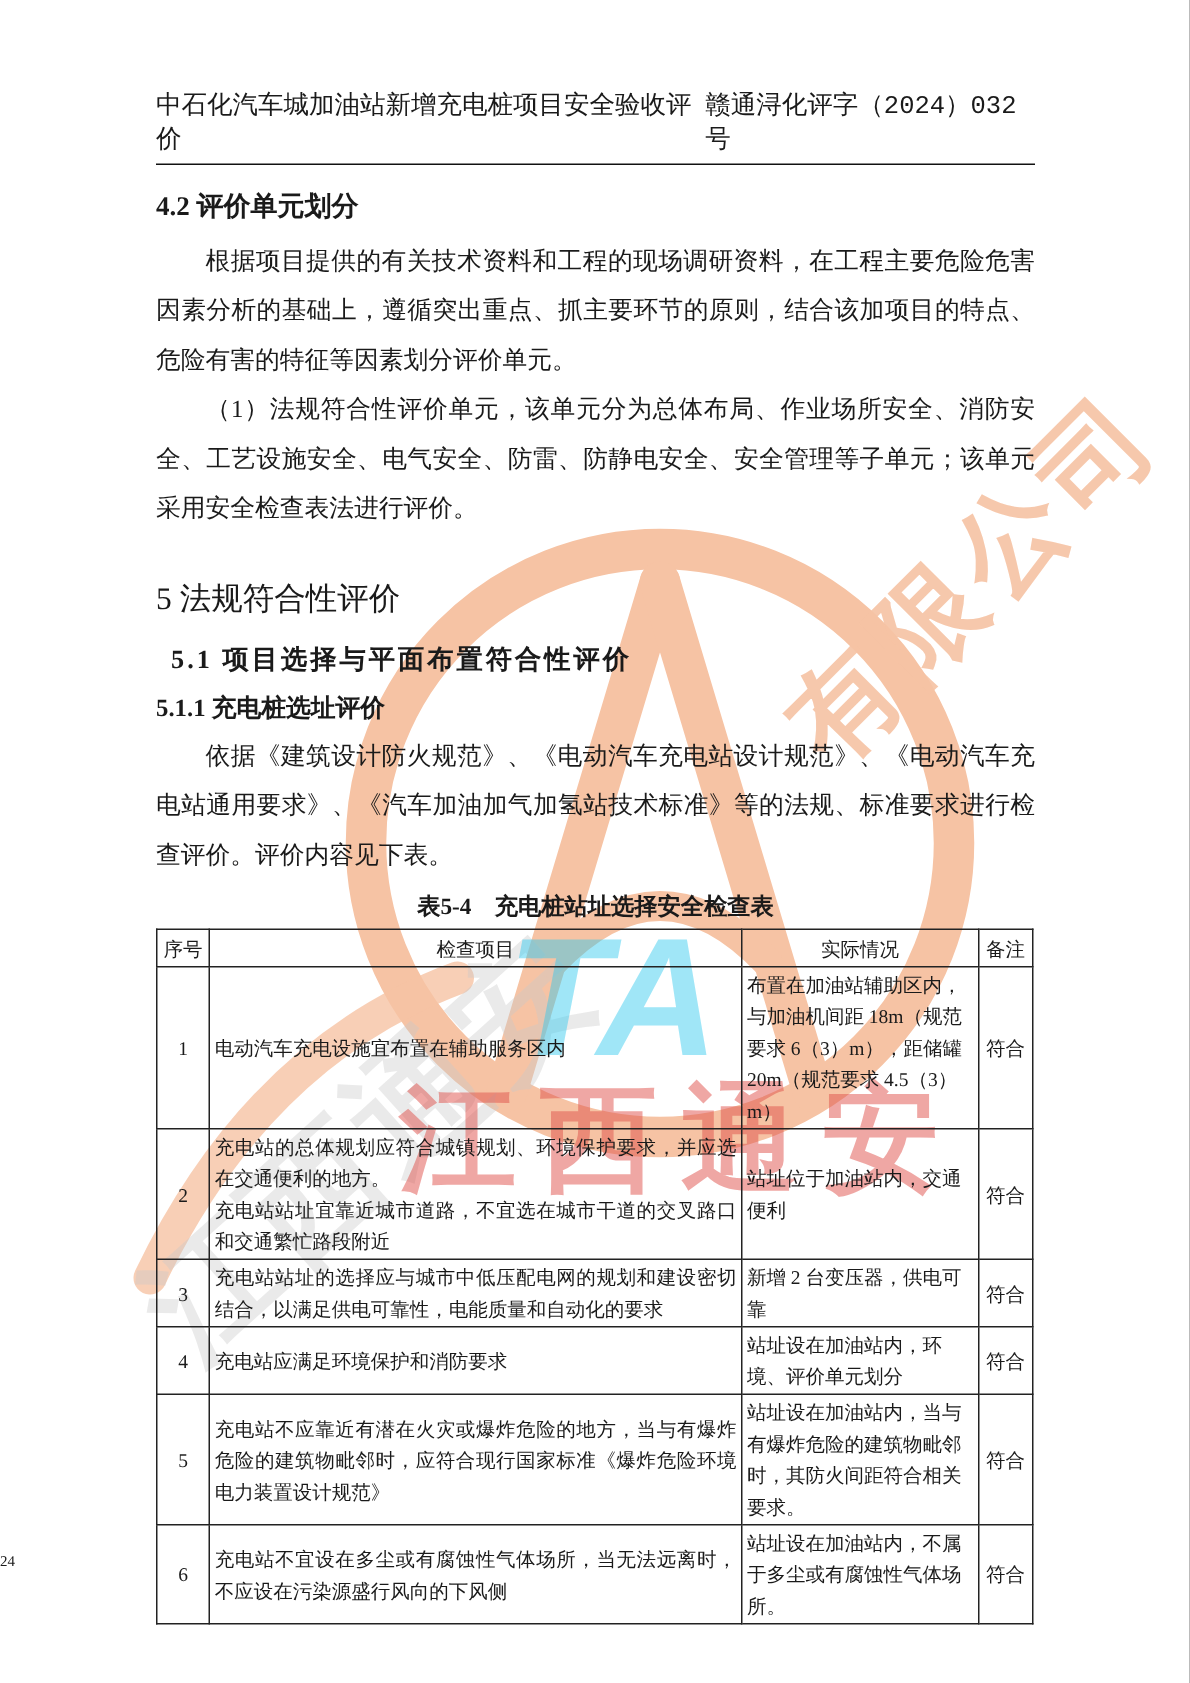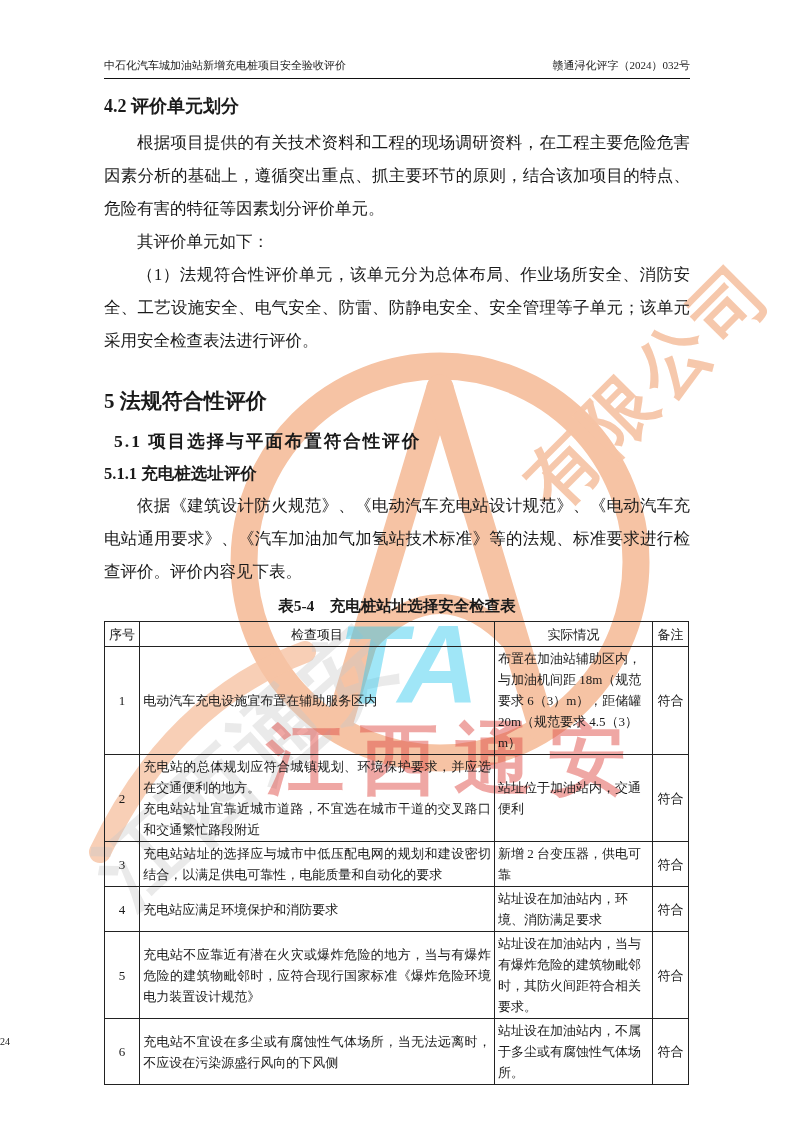--- a/index.html
+++ b/index.html
@@ -24,24 +24,24 @@
     left:266px;top:708px;font-size:78px;color:#e0524c;opacity:.5;
     letter-spacing:16px;font-weight:bold;white-space:nowrap;
   }
   .wm-cyan{
     left:338px;top:600px;font-size:112px;color:#2fc9ef;opacity:.45;
     font-family:"Liberation Sans","DejaVu Sans",sans-serif;font-style:italic;font-weight:bold;
   }
   
   .content{position:absolute;z-index:1;left:104px;top:58px;width:586px;}
   .hdr{display:flex;justify-content:space-between;align-items:flex-end;
-       font-size:11px;padding-bottom:5px;border-bottom:1.6px solid #111;}
+       font-size:17px;padding-bottom:5px;border-bottom:1.6px solid #111;font-family:Liberation Mono, monospace;}
   .h42{font-size:18px;font-weight:bold;margin:15px 0 8px 0;}
   p.body{font-size:16.5px;line-height:33px;text-align:justify;text-indent:2em;margin:0;}
-  .h5{font-size:21px;font-weight:bold;margin:30px 0 6px 0;}
+  .h5{font-size:21px;font-weight:normal;margin:30px 0 6px 0;}
   .h51{font-size:17.5px;font-weight:bold;margin:14px 0 6px 10px;letter-spacing:2px;}
   .h511{font-size:16.5px;font-weight:bold;margin:10px 0 4px 0;}
   .tcap{font-size:15.5px;font-weight:bold;text-align:center;margin:8px 0 4px 0;}
   table.chk{border-collapse:collapse;width:585px;table-layout:fixed;
             font-size:13px;line-height:21px;}
   table.chk td,table.chk th{border:1px solid #222;vertical-align:middle;
             padding:1px 3px;background:transparent;font-weight:normal;}
   col.c-no{width:35px;}col.c-item{width:353px;}col.c-act{width:157px;}col.c-rem{width:36px;}
   td.no,th.hno{text-align:center;}
   td.item{text-align:justify;white-space:pre-line;}
@@ -72,21 +72,20 @@
 
   <div class="content">
 
     <div class="hdr">
       <span>中石化汽车城加油站新增充电桩项目安全验收评价</span>
       <span>赣通浔化评字（2024）032号</span>
     </div>
 
     <div class="h42">4.2 评价单元划分</div>
     <p class="body">根据项目提供的有关技术资料和工程的现场调研资料，在工程主要危险危害因素分析的基础上，遵循突出重点、抓主要环节的原则，结合该加项目的特点、危险有害的特征等因素划分评价单元。</p>
-    <p class="body">其评价单元如下：</p>
     <p class="body">（1）法规符合性评价单元，该单元分为总体布局、作业场所安全、消防安全、工艺设施安全、电气安全、防雷、防静电安全、安全管理等子单元；该单元采用安全检查表法进行评价。</p>
 
     <div class="h5">5 法规符合性评价</div>
     <div class="h51">5.1 项目选择与平面布置符合性评价</div>
     <div class="h511">5.1.1 充电桩选址评价</div>
     <p class="body">依据《建筑设计防火规范》、《电动汽车充电站设计规范》、《电动汽车充电站通用要求》、《汽车加油加气加氢站技术标准》等的法规、标准要求进行检查评价。评价内容见下表。</p>
 
     <div class="tcap">表5-4　充电桩站址选择安全检查表</div>
 
     <table class="chk">
@@ -118,21 +117,21 @@
       </tr>
       <tr>
         <td class="no">3</td>
         <td class="item">充电站站址的选择应与城市中低压配电网的规划和建设密切结合，以满足供电可靠性，电能质量和自动化的要求</td>
         <td class="act">新增 2 台变压器，供电可靠</td>
         <td class="rem">符合</td>
       </tr>
       <tr>
         <td class="no">4</td>
         <td class="item">充电站应满足环境保护和消防要求</td>
-        <td class="act">站址设在加油站内，环境、消防满足要求</td>
+        <td class="act">站址设在加油站内，环境、评价单元划分</td>
         <td class="rem">符合</td>
       </tr>
       <tr>
         <td class="no">5</td>
         <td class="item">充电站不应靠近有潜在火灾或爆炸危险的地方，当与有爆炸危险的建筑物毗邻时，应符合现行国家标准《爆炸危险环境电力装置设计规范》</td>
         <td class="act">站址设在加油站内，当与有爆炸危险的建筑物毗邻时，其防火间距符合相关要求。</td>
         <td class="rem">符合</td>
       </tr>
       <tr>
         <td class="no">6</td>

